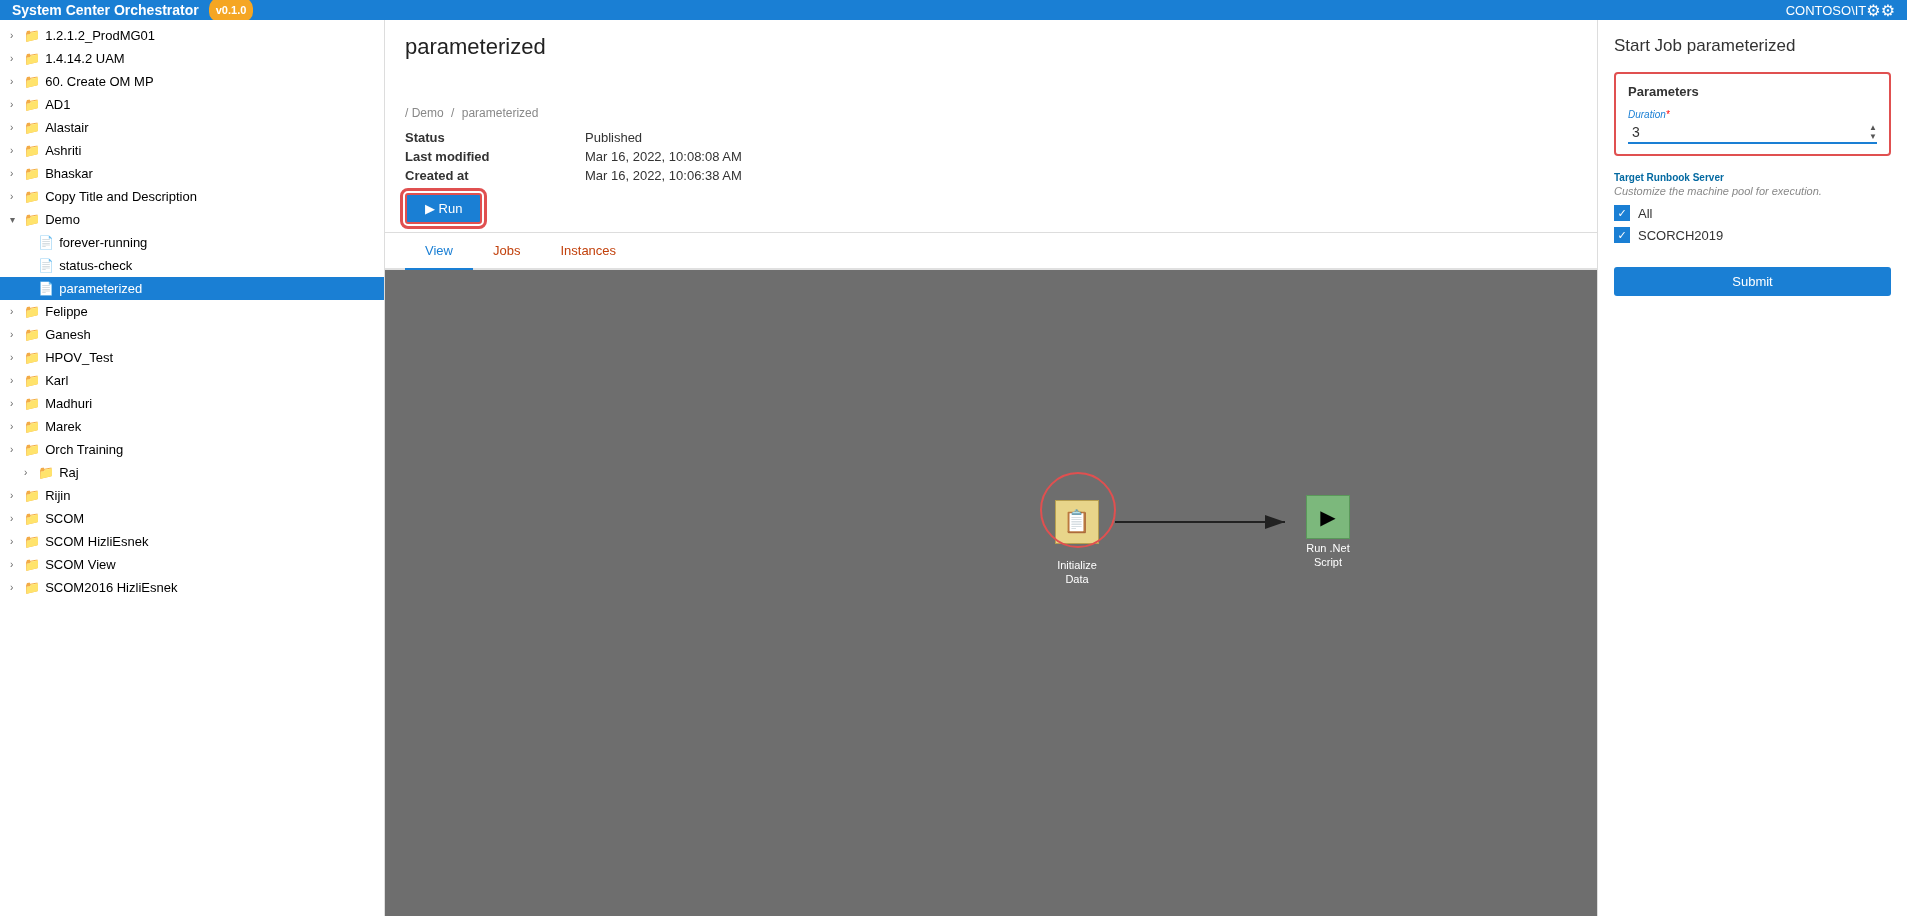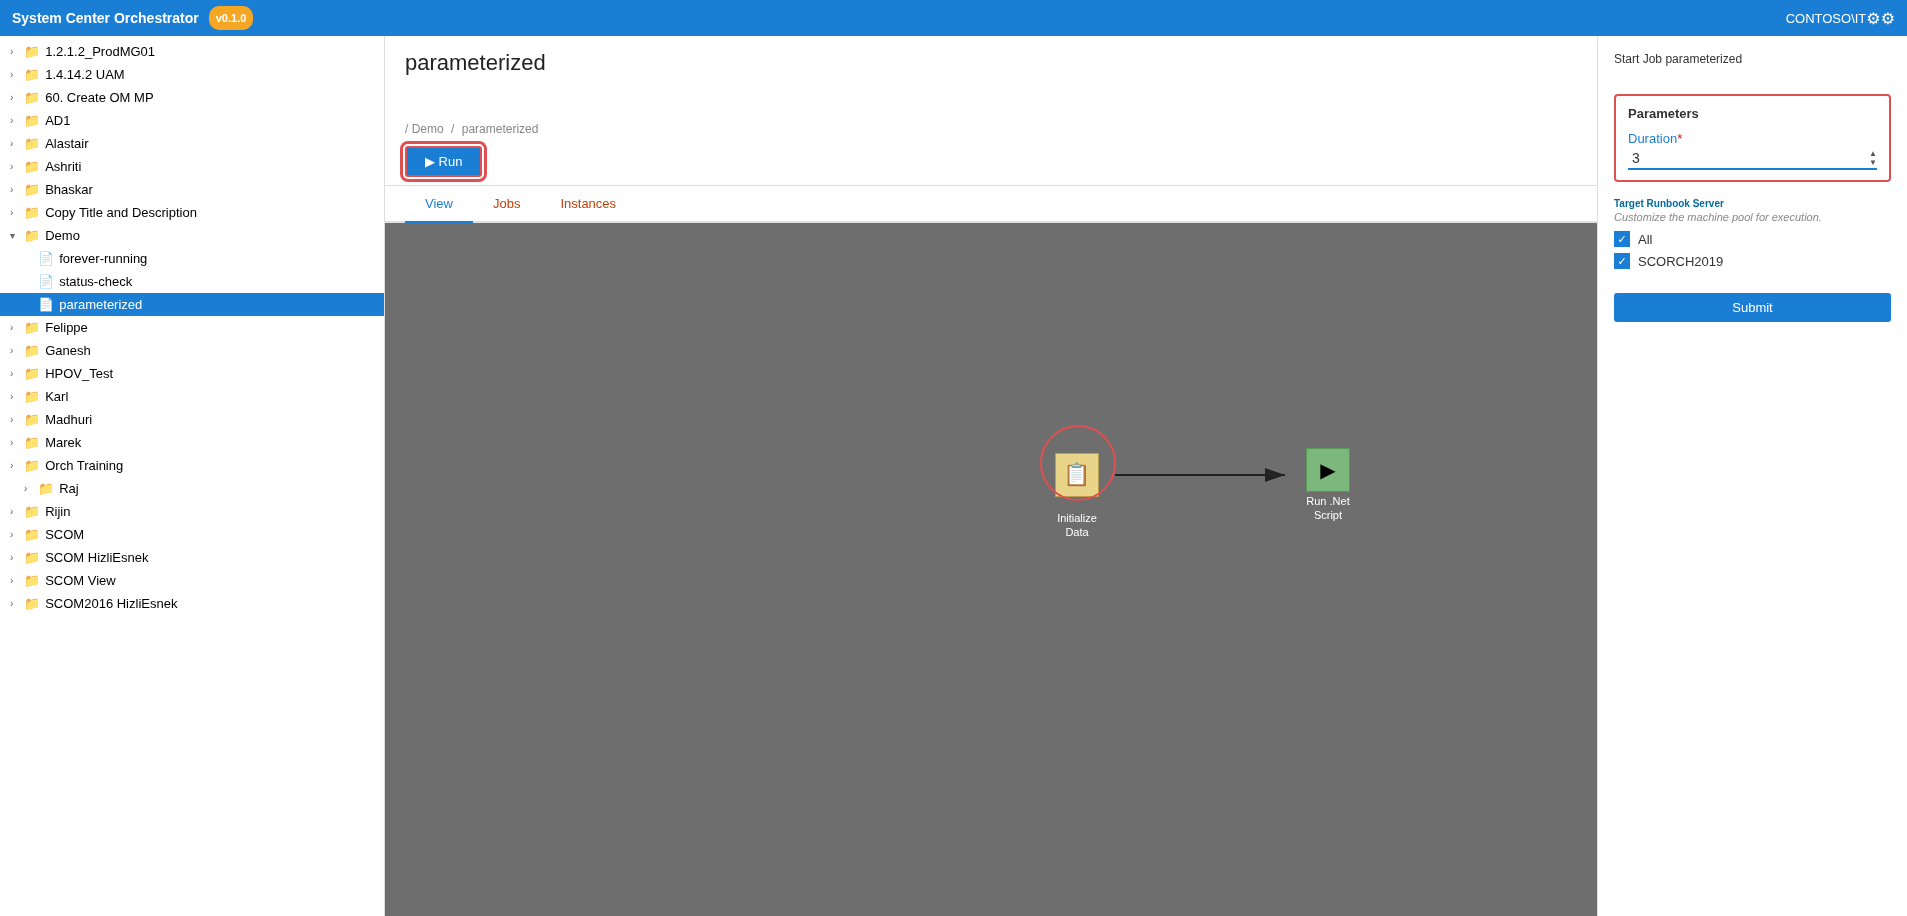--- a/index.html
+++ b/index.html
@@ -2,21 +2,21 @@
 <html><head>
   <meta charset="utf-8">
   <style>
     * { box-sizing: border-box; margin: 0; padding: 0; }
     body { font-family: 'Segoe UI', Arial, sans-serif; font-size: 13px; overflow: hidden; height: 916px; display: flex; flex-direction: column; }
 
     
     .topbar {
       background: #1a7fd4;
       color: white;
-      height: 36px;
+      height: 20px;
       display: flex;
       align-items: center;
       padding: 0 12px;
       flex-shrink: 0;
       justify-content: space-between;
     }
     .topbar-left { display: flex; align-items: center; gap: 10px; }
     .topbar-title { font-size: 14px; font-weight: 600; }
     .version-badge {
       background: #f5a623;
@@ -202,42 +202,43 @@
       width: 310px;
       background: #fff;
       border-left: 1px solid #ddd;
       display: flex;
       flex-direction: column;
       padding: 16px;
       overflow-y: auto;
       flex-shrink: 0;
     }
     .panel-title {
-      font-size: 12px;
+      font-size: 17px;
       font-weight: 400;
       color: #333;
-      margin-bottom: 28px;
+      margin-bottom: 16px;
     }
     .panel-title strong { font-weight: 500; }
     .params-box {
       border: 2px solid #e05050;
       border-radius: 4px;
       padding: 10px 12px;
       margin-bottom: 16px;
     }
     .params-box-title {
       font-size: 13px;
       font-weight: 600;
       color: #333;
       margin-bottom: 10px;
     }
     .param-field-label {
-      font-size: 13px;
+      font-size: 10px;
       color: #1a7fd4;
       margin-bottom: 2px;
+      font-style: italic;
     }
     .param-required { color: red; }
     .param-input-row {
       display: flex;
       align-items: center;
       border-bottom: 2px solid #1a7fd4;
     }
     .param-input {
       flex: 1;
       border: none;
@@ -441,20 +442,28 @@
 
   <div class="content-area">
 
     <div class="runbook-header">
       <div class="runbook-title">parameterized</div>
       <div class="breadcrumb">
         <span>/ Demo</span>
         <span class="sep"> / </span>
         <span>parameterized</span>
       </div>
+      <div class="meta-grid">
+        <span class="meta-label">Status</span>
+        <span class="meta-value">Published</span>
+        <span class="meta-label">Last modified</span>
+        <span class="meta-value">Mar 16, 2022, 10:08:08 AM</span>
+        <span class="meta-label">Created at</span>
+        <span class="meta-value">Mar 16, 2022, 10:06:38 AM</span>
+      </div>
       <button class="run-btn">▶ Run</button>
     </div>
 
     <div class="tabs-bar" id="tabs-bar">
     <div class="tab active">View</div>
         <div class="tab">Jobs</div>
         <div class="tab">Instances</div>
       </div>
 
     <div class="canvas-area" id="canvas-area">

